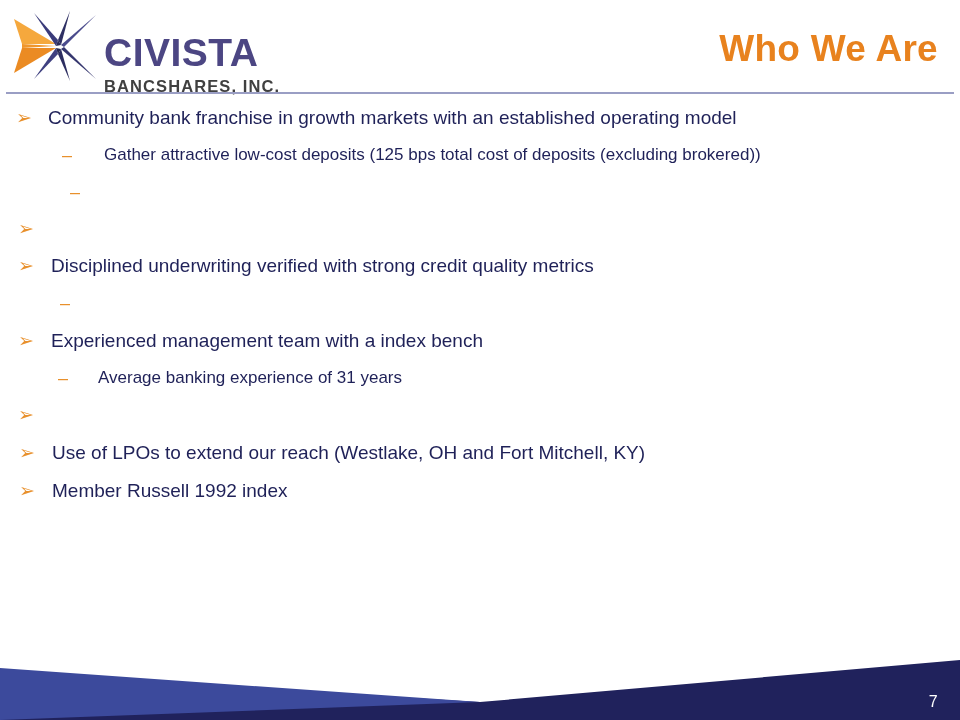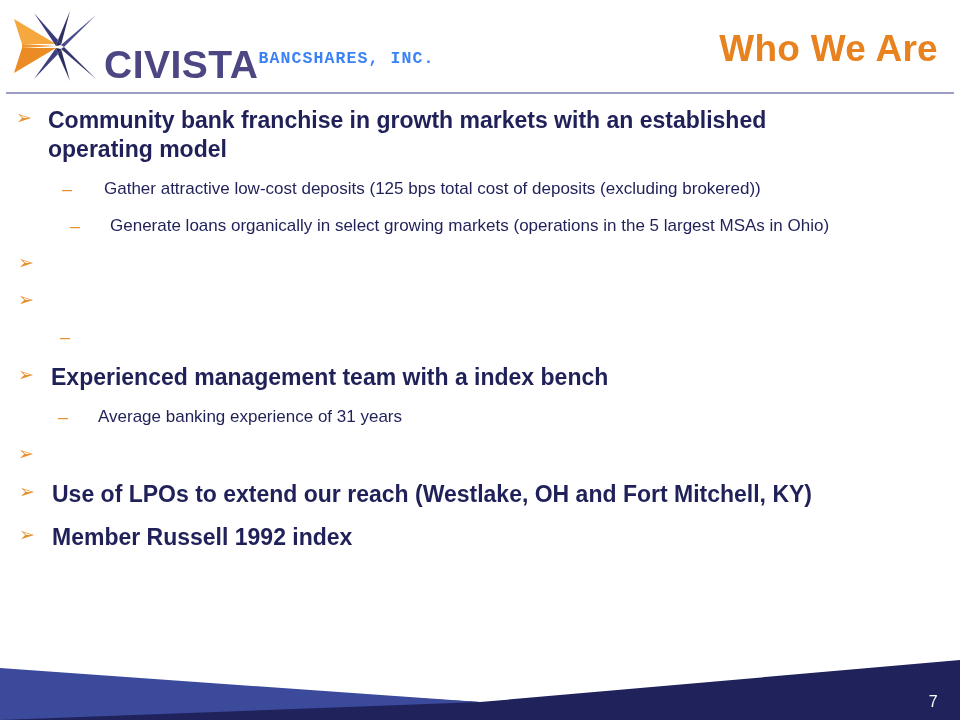--- a/index.html
+++ b/index.html
@@ -38,40 +38,40 @@
   }
   #logo-mark {
     width: 86px;
     height: 74px;
     flex: 0 0 auto;
     display: block;
   }
   #logo-wordmark {
     margin-left: 6px;
     display: flex;
-    flex-direction: row;
+    flex-direction: column;
     justify-content: center;
     margin-top: 36px;
   }
   #logo-name {
     font-size: 39px;
     font-weight: bold;
     color: #4c4683;
     letter-spacing: 0.5px;
     line-height: 1;
     font-family: "Liberation Sans", sans-serif;
   }
   #logo-sub {
     font-size: 16.5px;
     font-weight: bold;
-    color: #3b82f6;
+    color: #404040;
     letter-spacing: 1.1px;
     line-height: 1;
     margin-top: 6px;
-    font-family: Liberation Mono, monospace;
+    font-family: Liberation Sans, sans-serif;
   }
   #slide-title {
     position: absolute;
     right: 22px;
     top: 28px;
     font-size: 37px;
     font-weight: bold;
     color: #e8821e;
     letter-spacing: 0.3px;
     white-space: nowrap;
@@ -112,22 +112,22 @@
   .lvl1 {
     margin-bottom: 11px;
   }
   .lvl1 .marker {
     width: 46px;
     font-size: 19px;
     padding-left: 16px;
     box-sizing: border-box;
   }
   .lvl1 .txt {
-    font-size: 23px;
-    font-weight: bold;
+    font-size: 19px;
+    font-weight: normal;
     max-width: 800px;
   }
   
   .lvl1.ind-a .marker { padding-left: 16px; width: 48px; }
   .lvl1.ind-b .marker { padding-left: 18px; width: 51px; }
   .lvl1.ind-c .marker { padding-left: 19px; width: 52px; }
 
   
   .lvl2 {
     margin-bottom: 12px;
@@ -212,29 +212,29 @@
       <span class="txt">Community bank franchise in growth markets with an established operating model</span>
     </div>
 
     <div class="row lvl2 d-a" style="margin-bottom:14px;">
       <span class="marker">–</span>
       <span class="txt">Gather attractive low-cost deposits (125 bps total cost of deposits (excluding brokered))</span>
     </div>
 
     <div class="row lvl2 d-b" style="margin-bottom:14px;">
       <span class="marker">–</span>
-      <span class="txt" style="max-width:760px;">Generate loans organically in select growing markets (operations in the 5 largest MSAs in Ohio)</span>
     </div>
 
     <div class="row lvl1 ind-b" style="margin-bottom:13px;">
       <span class="marker">➢</span>
     </div>
 
     <div class="row lvl1 ind-b" style="margin-bottom:14px;">
       <span class="marker">➢</span>
+      <span class="txt">Disciplined underwriting verified with strong credit quality metrics</span>
     </div>
 
     <div class="row lvl2 d-c" style="margin-bottom:14px;">
       <span class="marker">–</span>
     </div>
 
     <div class="row lvl1 ind-b" style="margin-bottom:14px;">
       <span class="marker">➢</span>
       <span class="txt">Experienced management team with a index bench</span>
     </div>

